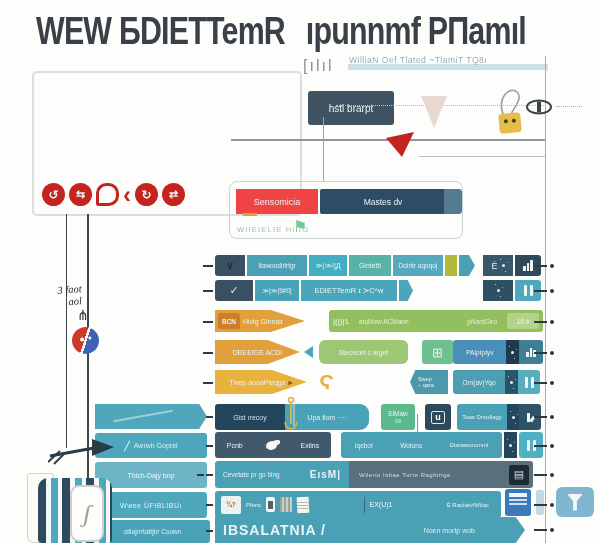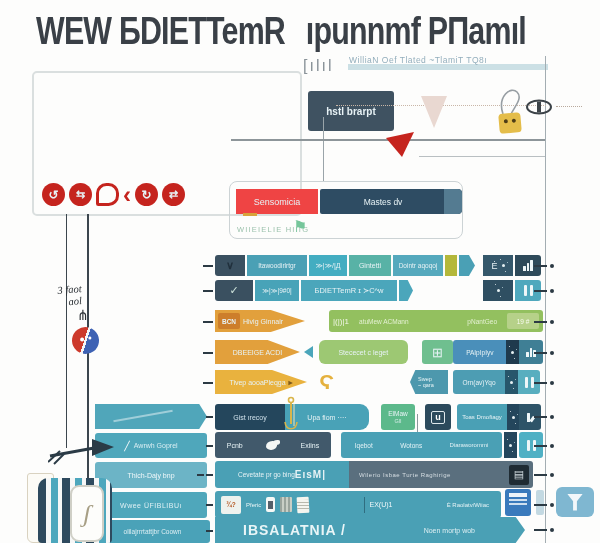--- a/index.html
+++ b/index.html
@@ -46,21 +46,21 @@
     <span style="width:23px;height:23px;border:3px solid #c5241e;border-radius:45% 45% 45% 10%"></span>
     <span style="color:#c5241e;font-size:24px;font-weight:bold;line-height:23px">‹</span>
     <span class="seg" style="width:23px;height:23px;border-radius:50%;background:#c5241e;font-size:12px">
         <b>↻</b>
       </span>
     <span class="seg" style="width:23px;height:23px;border-radius:50%;background:#c5241e;font-size:11px">
         <b>⇄</b>
       </span>
   </div>
 
-  <div class="abs seg" style="left:308px;top:91px;width:86px;height:40px;background:#3f5261;border-radius:3px;font-size:10px;font-weight:bold">
+  <div class="abs seg" style="left:308px;top:91px;width:86px;height:34px;background:#3f5261;border-radius:3px;font-size:10px;font-weight:normal">
     <span>hstl brarpt</span>
   </div>
   <div class="abs" style="left:323px;top:117px;width:1px;height:65px;background:#9aa4a9"></div>
 
   <div class="abs" style="left:336px;top:105px;width:210px;border-top:1.5px dotted #c9b6a7"></div>
   <div class="abs" style="left:421px;top:96px;width:0;height:0;border-left:13px solid transparent;border-right:13px solid transparent;border-top:32px solid #e9d8d1"></div>
   <svg class="abs" style="left:497px;top:84px" width="28" height="32" viewBox="0 0 28 32">
     <path d="M6 30 C0 12 14 2 20 8 C26 14 18 22 14 30" fill="none" stroke="#979ea3" stroke-width="1.6"></path>
   </svg>
   <div class="abs" style="left:499px;top:113px;width:22px;height:20px;background:#e4bd4a;border-radius:4px;transform:rotate(-5deg)">
@@ -304,21 +304,21 @@
     <div class="seg" style="width:13px;background:#24465c">
         <span class="dots"></span>
       </div>
     <div class="seg" style="width:24px;background:#4fb0c4;border-radius:3px">
         <span class="pbar"></span>
         <span class="pbar"></span>
       </div>
   </div>
 
   <div class="row" style="left:215px;top:461px;width:318px;height:27px">
-    <div class="seg" style="width:134px;background:#4aa0b5;border-radius:3px 0 0 3px;padding:11px 8px">
+    <div class="seg" style="width:134px;background:#4aa0b5;border-radius:3px 0 0 3px;justify-content:space-between;padding:11px 8px">
       <span style="font-size:6.5px">Cevetate pr go bing</span>
       <b style="font-size:10px;letter-spacing:1px">EısM|</b>
     </div>
     <div class="seg" style="flex:1;background:#5a6f7e;border-radius:0 3px 3px 0;justify-content:space-between;padding:0 4px 0 10px">
       <span style="font-size:6px;color:#d7dfe4;letter-spacing:.5px">Wilerio  Isbae  Turte  Raghirige</span>
       <span class="seg" style="width:20px;height:20px;background:#1f2b33;border-radius:2px;font-size:11px;color:#cfd8dd">
           <span>▤</span>
         </span>
     </div>
   </div>
@@ -345,21 +345,21 @@
     <i style="display:block;width:18px;height:4px;background:#eef4fa"></i>
     <i style="display:block;width:18px;height:2px;background:#cfe0f0"></i>
     <i style="display:block;width:18px;height:2px;background:#cfe0f0"></i>
   </div>
   <div class="abs" style="left:536px;top:490px;width:8px;height:25px;background:#c3d9e2;border-radius:2px"></div>
   <div class="abs" style="left:556px;top:487px;width:38px;height:30px;background:#7fb7d1;border-radius:6px;display:flex;align-items:center;justify-content:center">
     <span style="width:16px;height:17px;background:#f2f7fa;clip-path:polygon(0 0,100% 0,62% 45%,62% 100%,38% 100%,38% 45%)"></span>
   </div>
 
   <div class="row" style="left:215px;top:517px;width:310px;height:26px;background:#4aa0b5;clip-path:polygon(0 0,97% 0,100% 50%,97% 100%,0 100%);align-items:center">
-    <b style="margin-left:28px;font-size:14px;color:#e9f5f7;letter-spacing:1px">IBSALATNIA /</b>
+    <b style="margin-left:8px;font-size:14px;color:#e9f5f7;letter-spacing:1px">IBSALATNIA /</b>
     <span class="sp"></span>
     <span style="font-size:7px;color:#dceef2;margin-right:50px">Noen mortp wob</span>
   </div>
 
   <svg class="abs" style="left:48px;top:434px" width="66" height="32" viewBox="0 0 66 32">
     <line x1="2" y1="22" x2="46" y2="14" stroke="#2b3b46" stroke-width="3"></line>
     <line x1="0" y1="28" x2="12" y2="17" stroke="#2b3b46" stroke-width="2"></line>
     <line x1="6" y1="30" x2="16" y2="20" stroke="#2b3b46" stroke-width="2"></line>
     <polygon points="44,5 66,13 44,22" fill="#2b3b46"></polygon>
   </svg>

